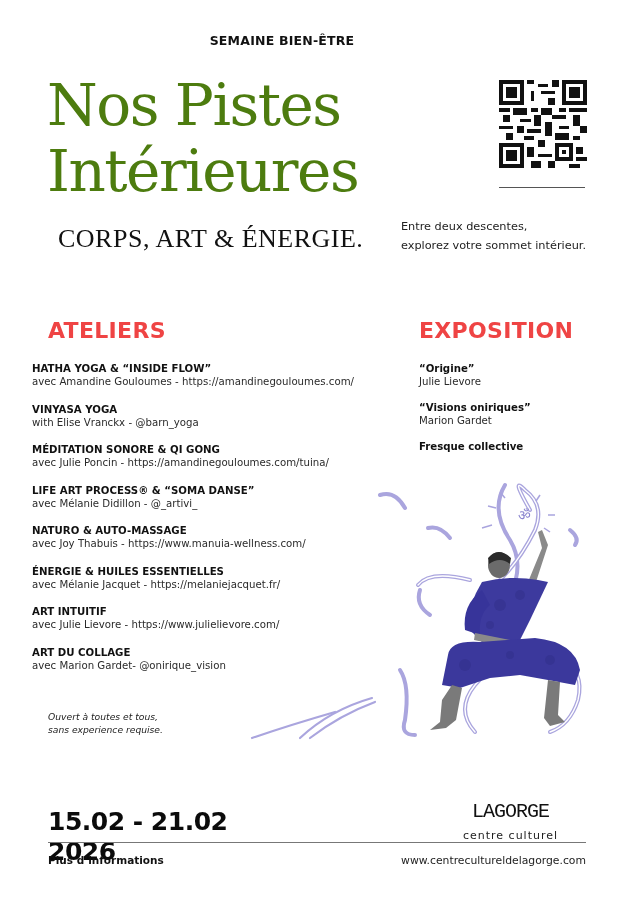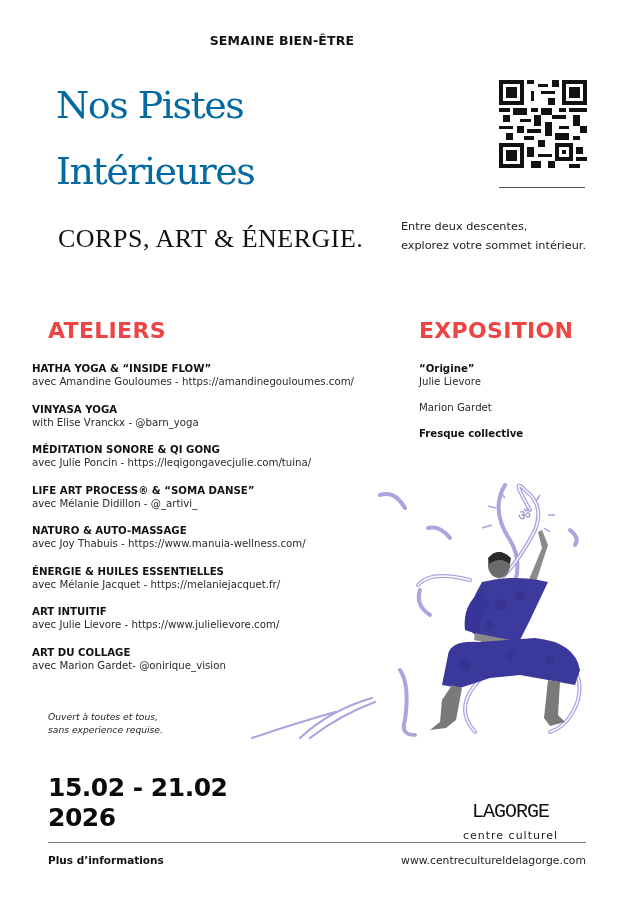--- a/index.html
+++ b/index.html
@@ -2,22 +2,22 @@
 <html><head>
 <meta charset="utf-8">
 <style>
   * { box-sizing: border-box; margin: 0; padding: 0; }
   html, body { width: 635px; height: 897px; background: #ffffff; overflow: hidden; }
   body { position: relative; font-family: "DejaVu Sans", sans-serif; color: #111; }
 
   .kicker { position: absolute; top: 33px; left: 0; width: 564px; text-align: center;
     font-family: "DejaVu Sans", sans-serif; font-weight: bold; font-size: 12.5px; letter-spacing: 0.2px; color: #111; }
 
-  .title { position: absolute; left: 56px; top: 72px; font-family: "DejaVu Serif", serif;
-    font-weight: normal; font-size: 38px; line-height: 66px; letter-spacing: -1.5px; color: #0369a1; }
+  .title { position: absolute; left: 47px; top: 72px; font-family: "DejaVu Serif", serif;
+    font-weight: normal; font-size: 58px; line-height: 66px; letter-spacing: -1.5px; color: #4d7c0f; }
   .title span { display: block; }
   .subtitle { position: absolute; left: 48px; top: 224px; font-family: "Liberation Serif", serif;
     font-size: 26px; letter-spacing: 0.5px; color: #111; margin-left: 10px; }
 
   .qr-box { position: absolute; left: 492px; top: 72px; width: 104px; height: 104px; background: #fff; }
   .qr { position: absolute; left: 499px; top: 80px; width: 88px; height: 88px; }
   .qr-rule { position: absolute; left: 499px; top: 187px; width: 86px; height: 1px; background: #555; }
   .tagline { position: absolute; right: 49px; top: 217px; font-size: 11.3px;
     line-height: 19px; color: #222; }
 
@@ -32,21 +32,21 @@
   .item .name { font-weight: bold; font-size: 10.2px; line-height: 13px; color: #111; }
   .item .who { font-size: 10.2px; line-height: 14px; color: #2a2a2a; }
   .expo-list .item { margin-bottom: 12px; }
 
   .note { position: absolute; left: 48px; top: 710px; font-style: italic; font-weight: normal;
     font-size: 9.2px; line-height: 13px; color: #222; }
 
   .figure { position: absolute; left: 370px; top: 470px; width: 230px; height: 270px; }
   .swooshes { position: absolute; left: 250px; top: 690px; width: 140px; height: 50px; }
 
-  .dates { position: absolute; left: 48px; top: 773px; font-weight: bold; font-size: 25px;
+  .dates { position: absolute; left: 48px; top: 807px; font-weight: bold; font-size: 25px;
     line-height: 30px; color: #0b0b0b; letter-spacing: -0.5px; }
   .dates span { display: block; }
 
   .logo { position: absolute; left: 433px; top: 765px; width: 155px; text-align: center; }
   .logo .wordmark { font-family: Liberation Mono, monospace; font-size: 20px; letter-spacing: -1px; color: #111; line-height: 34px; margin-top: 30px; }
   .logo .sub { font-size: 11px; letter-spacing: 1px; color: #222; margin-top: 0px; }
 
   .footer-rule { position: absolute; left: 48px; top: 842px; width: 538px; height: 1px; background: #777; }
   .more { position: absolute; left: 48px; top: 854px; font-weight: bold; font-size: 10.5px; color: #111; }
   .url { position: absolute; right: 49px; top: 854px; font-size: 10.8px; color: #222; }
@@ -127,21 +127,21 @@
   <div class="item">
     <div class="name">HATHA YOGA &amp; “INSIDE FLOW”</div>
     <div class="who">avec Amandine Gouloumes - https://amandinegouloumes.com/</div>
   </div>
   <div class="item">
     <div class="name">VINYASA YOGA</div>
     <div class="who">with Elise Vranckx - @barn_yoga</div>
   </div>
   <div class="item">
     <div class="name">MÉDITATION SONORE &amp; QI GONG</div>
-    <div class="who">avec Julie Poncin - https://leqigongavecjulie.com/tuina/</div>
+    <div class="who">avec Julie Poncin - https://amandinegouloumes.com/tuina/</div>
   </div>
   <div class="item">
     <div class="name">LIFE ART PROCESS® &amp; “SOMA DANSE”</div>
     <div class="who">avec Mélanie Didillon - @_artivi_</div>
   </div>
   <div class="item">
     <div class="name">NATURO &amp; AUTO-MASSAGE</div>
     <div class="who">avec Joy Thabuis - https://www.manuia-wellness.com/</div>
   </div>
   <div class="item">
@@ -163,20 +163,21 @@
   <div>sans experience requise.</div>
 </div>
 
 <h2 class="col-head expo-head">EXPOSITION</h2>
 <div class="list expo-list">
   <div class="item">
     <div class="name">“Origine”</div>
     <div class="who">Julie Lievore</div>
   </div>
   <div class="item">
+    <div class="name">“Visions oniriques”</div>
     <div class="who">Marion Gardet</div>
   </div>
   <div class="item">
     <div class="name">Fresque collective</div>
   </div>
 </div>
 
 <svg class="figure" viewBox="0 0 230 270">
   <g fill="none" stroke="#aaa5de" stroke-width="4" stroke-linecap="round">
     <path d="M10 25 Q25 20 35 38"></path>

